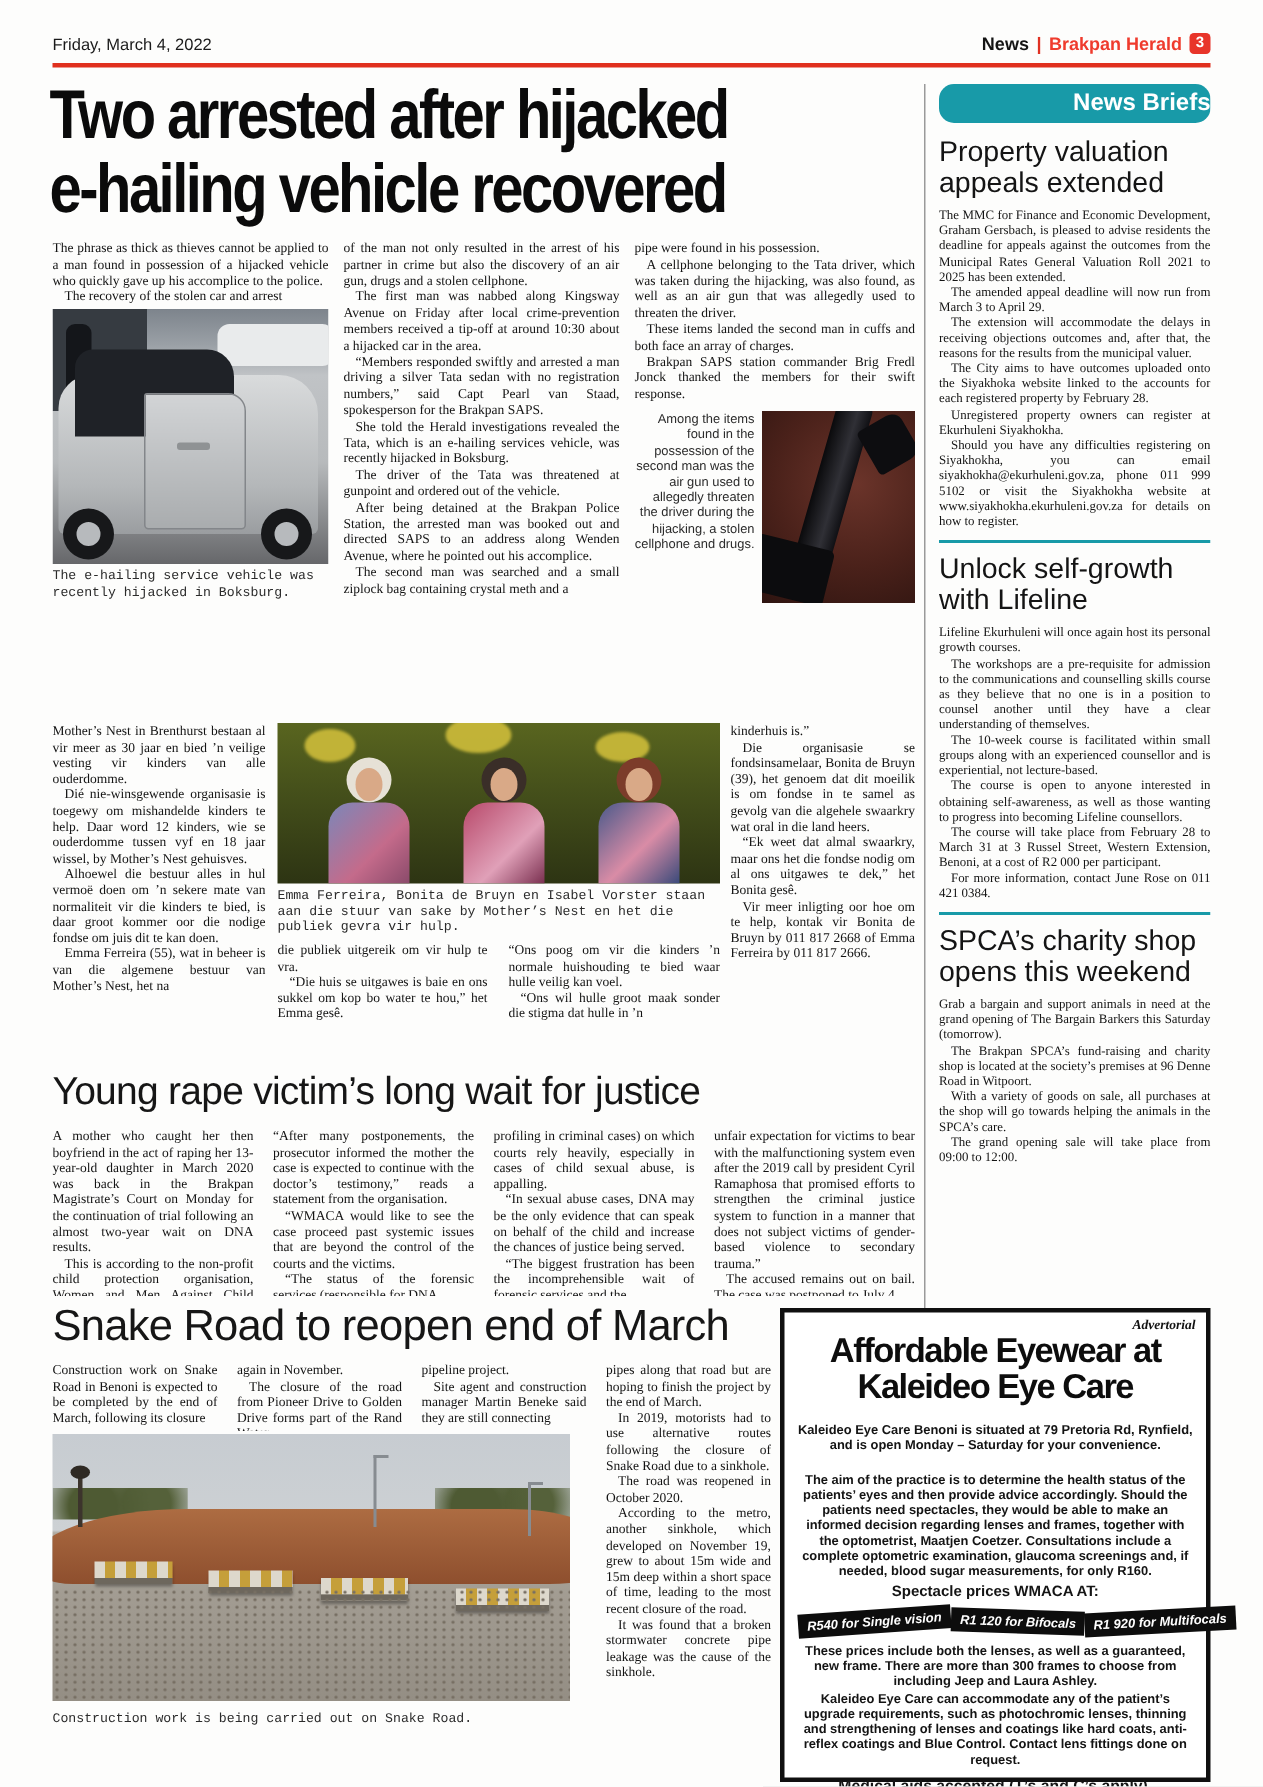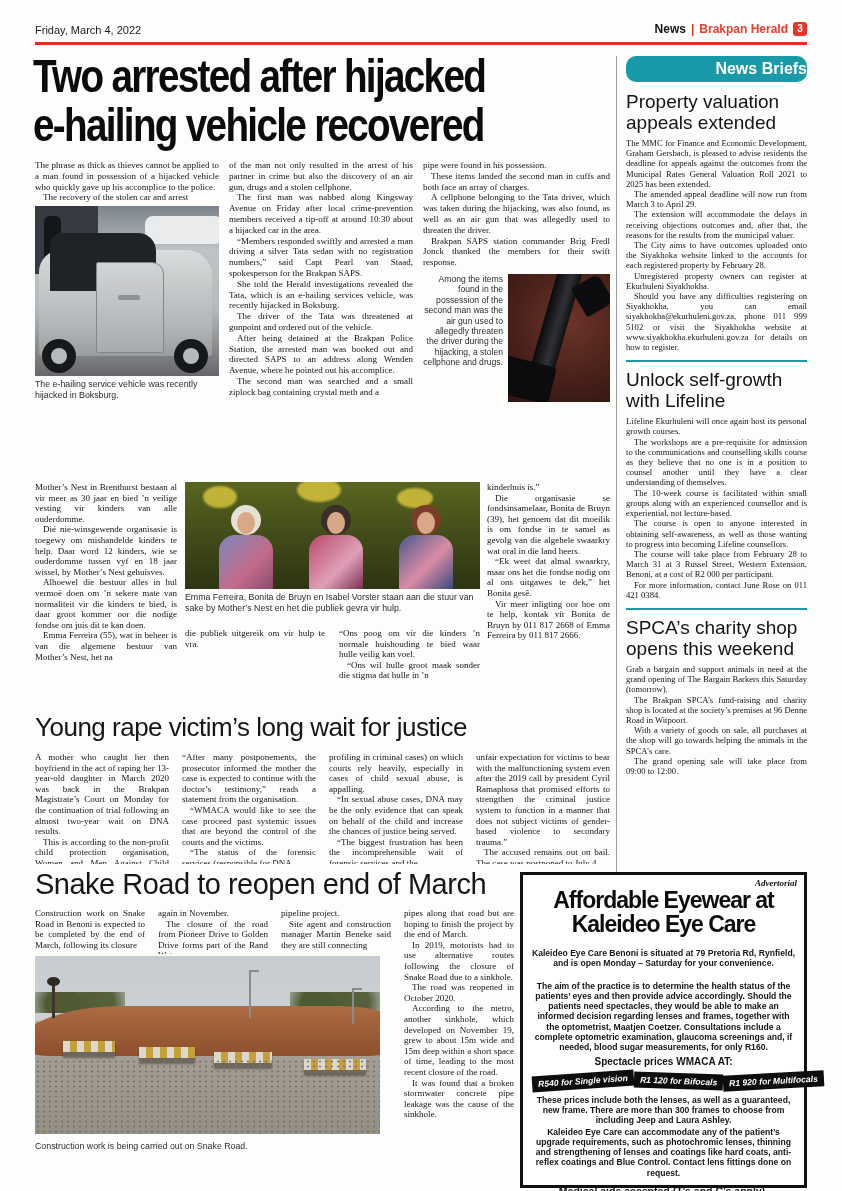--- a/index.html
+++ b/index.html
@@ -24,21 +24,21 @@
         letter-spacing:-2px;color:#0b0b0b;transform:scaleX(.84);transform-origin:left top;}
   .h-sec{position:absolute;margin:0;font-family:"Liberation Sans",sans-serif;font-weight:400;
         color:#161616;letter-spacing:-.5px;}
 
   
   .col{position:absolute;overflow:hidden;text-align:justify;}
   .b1{font-size:9px;line-height:10.8px;}
   .b2{font-size:9px;line-height:10.6px;}
   .para{margin:0;}
   .ind{text-indent:8px;}
-  .caption{font-family:Liberation Sans, sans-serif;font-size:8.8px;line-height:10.5px;
+  .caption{font-family:Liberation Mono, monospace;font-size:8.8px;line-height:10.5px;
         color:#2b2b2b;text-align:left;margin-top:3px;}
 
   
   .vdiv{position:absolute;left:616px;top:56px;width:1px;height:816px;background:#9a9a9a;}
   .sidebar{position:absolute;left:626px;top:56px;width:181px;height:818px;overflow:hidden;
         display:flex;flex-direction:column;}
   .nb-pill{background:#189aa8;color:#fff;font-family:"Liberation Sans",sans-serif;
         font-weight:700;font-size:16px;text-align:right;line-height:26px;height:26px;
         border-radius:10px;margin-bottom:9px;}
   .nb-h{font-family:"Liberation Sans",sans-serif;font-weight:400;font-size:19px;line-height:21px;
@@ -165,22 +165,22 @@
         <p class="para ind">She told the Herald investigations revealed the Tata, which is an e-hailing services vehicle, was recently hijacked in Boksburg.</p>
         <p class="para ind">The driver of the Tata was threatened at gunpoint and ordered out of the vehicle.</p>
         <p class="para ind">After being detained at the Brakpan Police Station, the arrested man was booked out and directed SAPS to an address along Wenden Avenue, where he pointed out his accomplice.</p>
         <p class="para ind">The second man was searched and a small ziplock bag containing crystal meth and a</p>
       </div>
   </div>
 
   <div class="col b1" style="left:423px;top:160px;width:187px;height:282px">
     <div>
         <p class="para">pipe were found in his possession.</p>
+        <p class="para ind">A cellphone belonging to the Tata driver, which was taken during the hijacking, was also found, as well as an air gun that was allegedly used to threaten the driver.</p>
         <p class="para ind">These items landed the second man in cuffs and both face an array of charges.</p>
-        <p class="para ind">A cellphone belonging to the Tata driver, which was taken during the hijacking, was also found, as well as an air gun that was allegedly used to threaten the driver.</p>
         <p class="para ind">Brakpan SAPS station commander Brig Fredl Jonck thanked the members for their swift response.</p>
       </div>
     <div class="gun-row">
       <div class="gun-cap">Among the items found in the possession of the second man was the air gun used to allegedly threaten the driver during the hijacking, a stolen cellphone and drugs.</div>
       <div class="photo gun-photo">
         <div class="gun-slide"></div>
         <div class="gun-grip"></div>
         <div class="gun-phone"></div>
       </div>
     </div>
@@ -251,20 +251,21 @@
         <div class="face"></div>
         <div class="torso" style="background:linear-gradient(135deg,#49598a,#d98ca6 55%,#3a4a7a);"></div>
       </div>
     </div>
     <div class="caption">Emma Ferreira, Bonita de Bruyn en Isabel Vorster staan aan die stuur van sake by Mother’s Nest en het die publiek gevra vir hulp.</div>
   </div>
 
   <div class="col b2" style="left:185px;top:628px;width:140px;height:80px">
     <div>
         <p class="para">die publiek uitgereik om vir hulp te vra.</p>
+        <p class="para ind">“Die huis se uitgawes is baie en ons sukkel om kop bo water te hou,” het Emma gesê.</p>
       </div>
   </div>
   <div class="col b2" style="left:339px;top:628px;width:141px;height:80px">
     <div>
         <p class="para">“Ons poog om vir die kinders ’n normale huishouding te bied waar hulle veilig kan voel.</p>
         <p class="para ind">“Ons wil hulle groot maak sonder die stigma dat hulle in ’n</p>
       </div>
   </div>
   <div class="col b2" style="left:487px;top:482px;width:123px;height:226px">
     <div>

